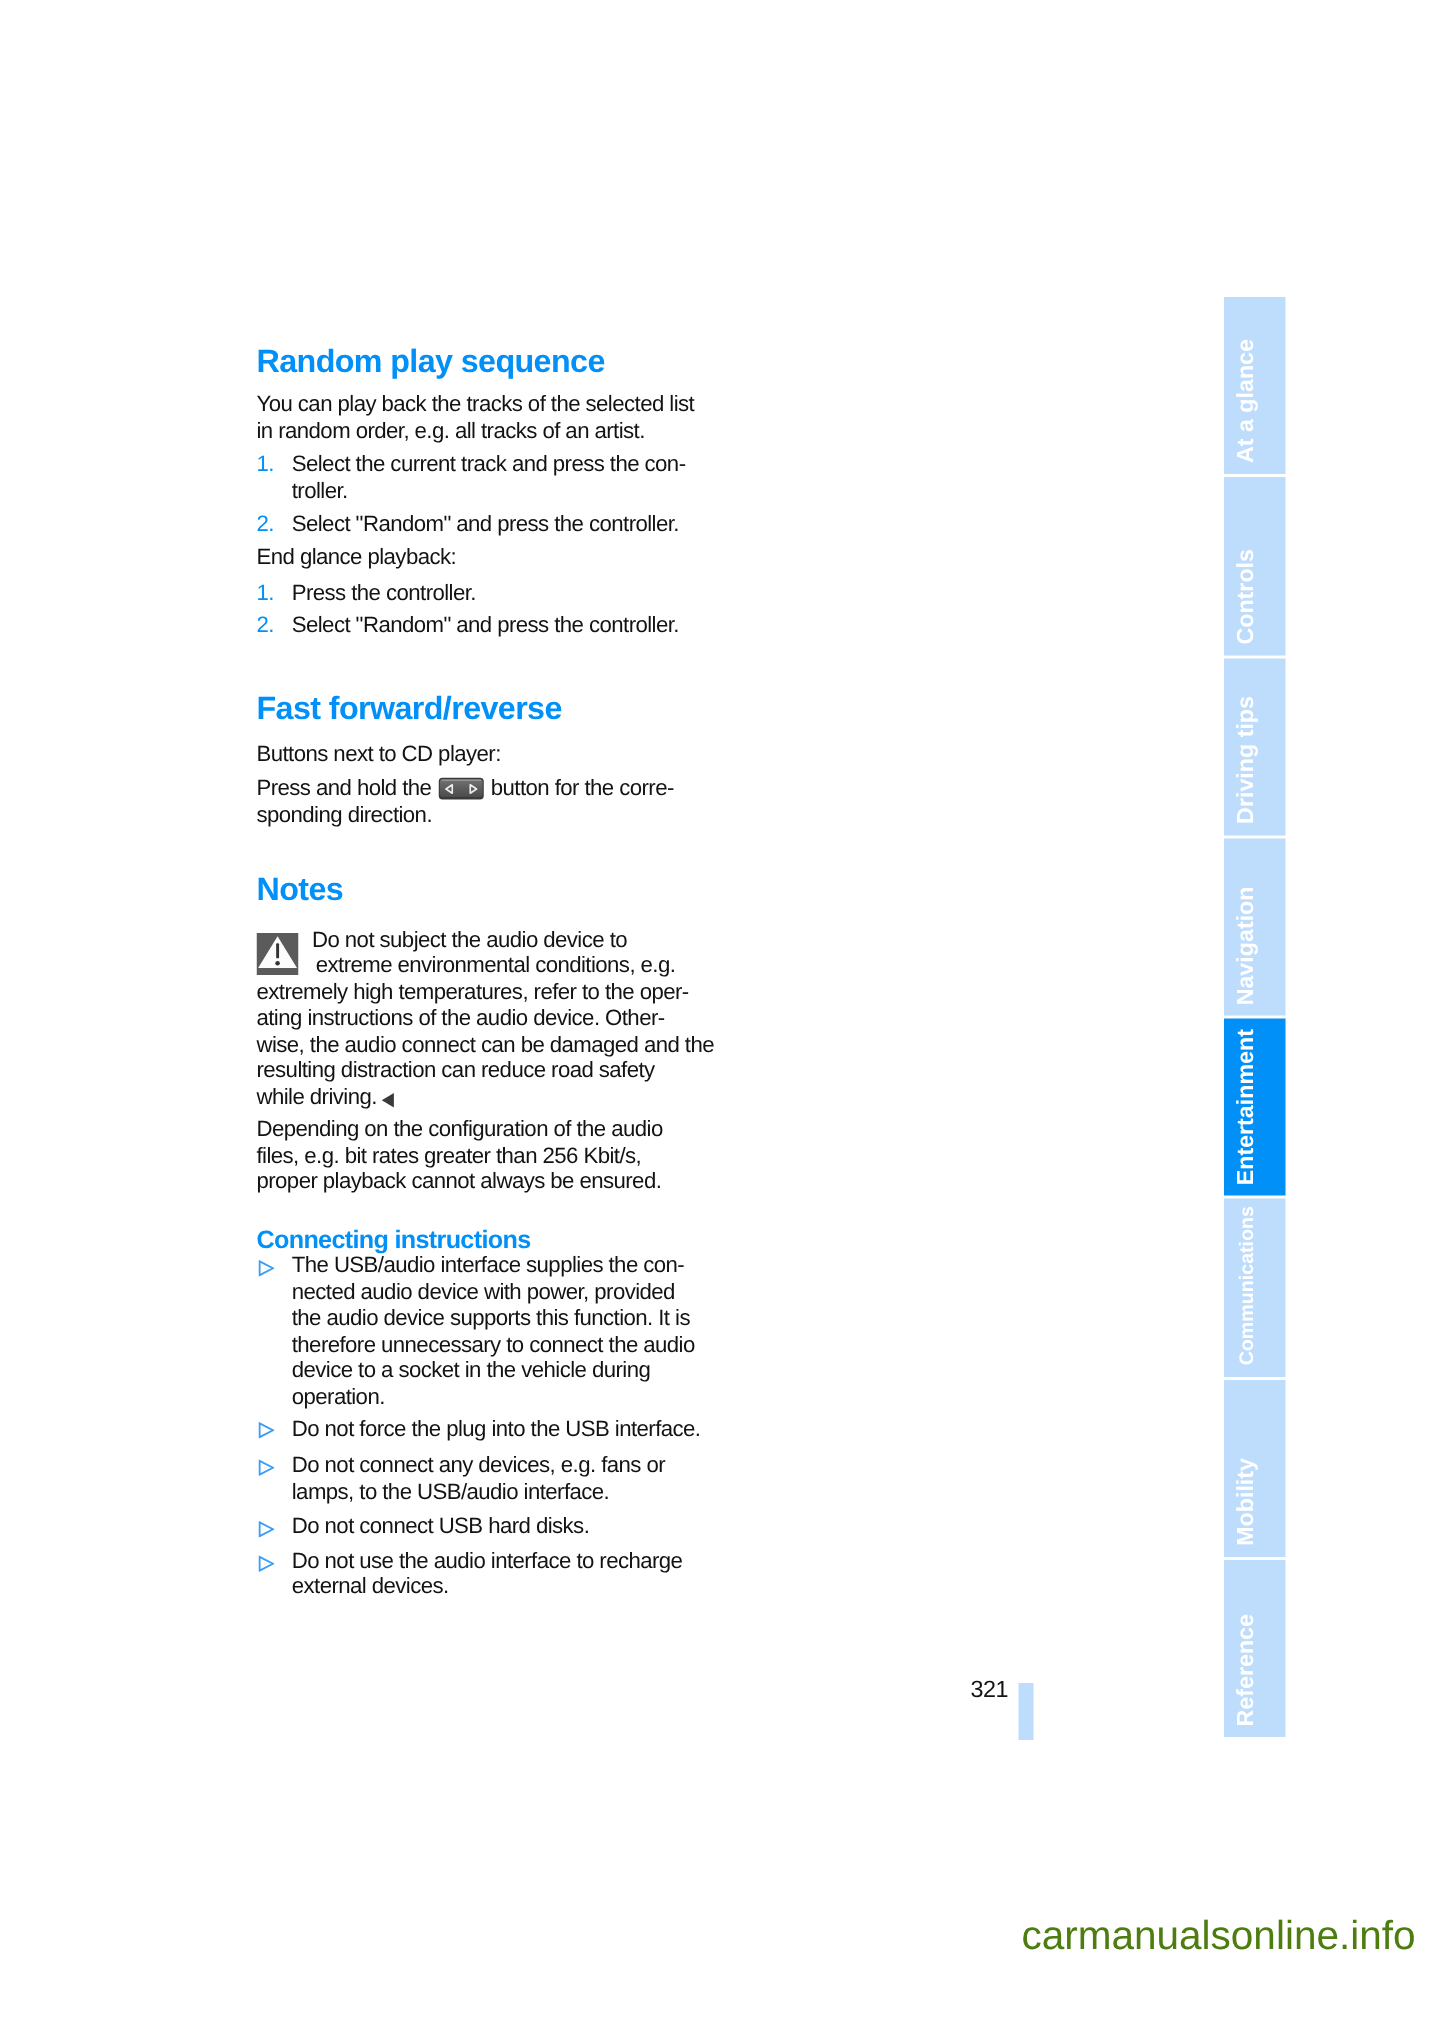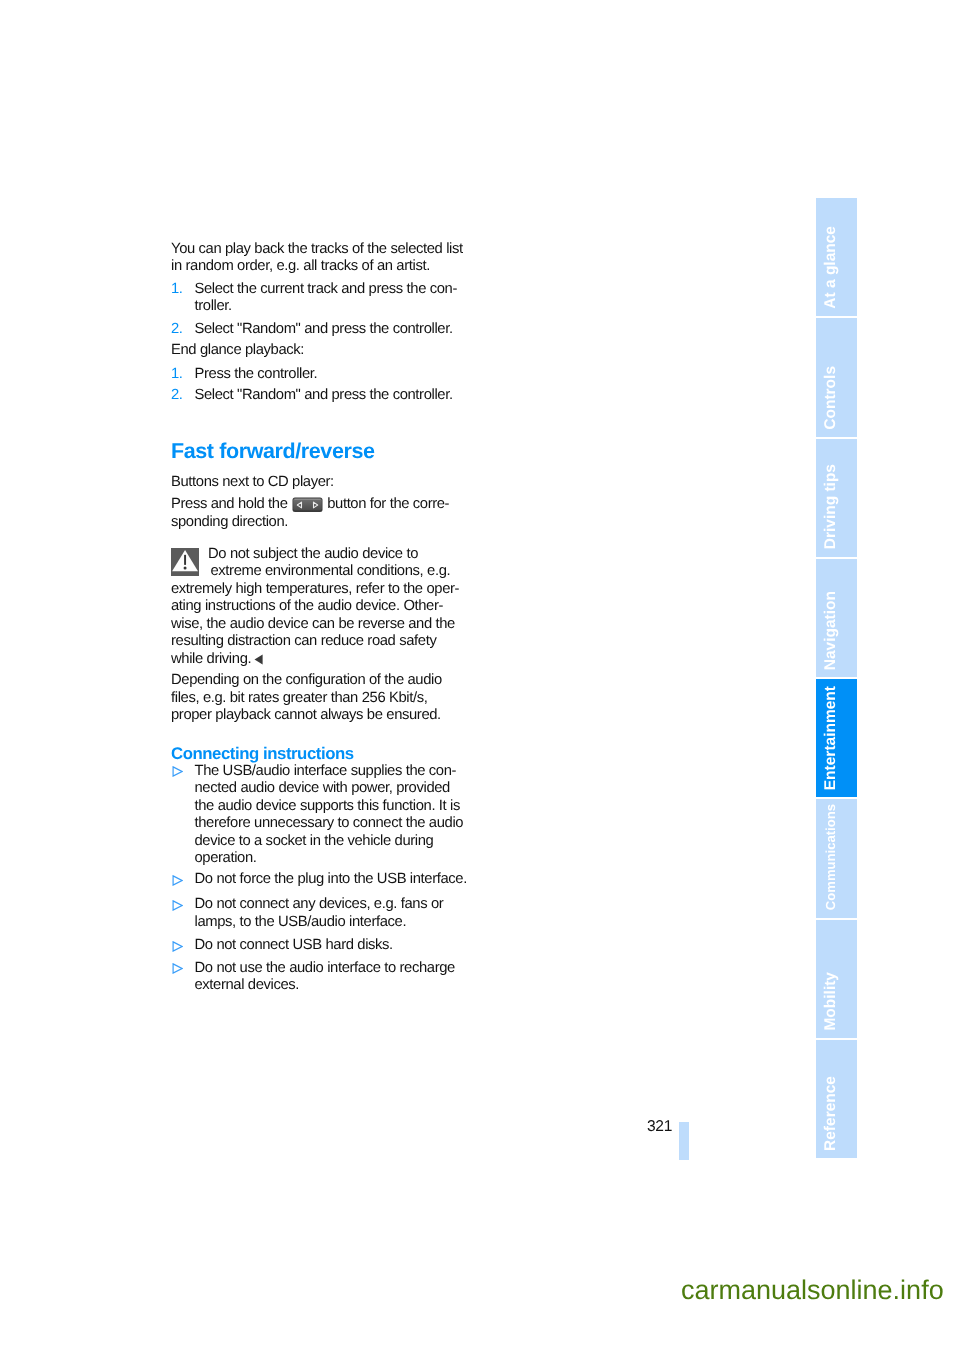--- a/index.html
+++ b/index.html
@@ -57,20 +57,21 @@
       <stop offset="0" stop-color="#737373"></stop>
       <stop offset="0.16" stop-color="#6c6c6c"></stop>
       <stop offset="0.60" stop-color="#5a5a5a"></stop>
       <stop offset="1" stop-color="#4c4c4c"></stop>
     </linearGradient>
   </defs>
 </svg>
 
 <div class="page">
   <div class="content">
+      <h2 class="sec" style="margin-top: 0px;">Random play sequence</h2>
       <div class="blk" style="margin-top: 10.3px;">
         <span class="ln"><span>You can play back the tracks of the selected list</span></span>
         <span class="ln"><span>in random order, e.g. all tracks of an artist.</span></span>
       </div>
       <div class="blk ind" style="margin-top: 4.9px;">
         <span class="ln"><span class="mk">1.</span><span>Select the current track and press the con-</span></span>
         <span class="ln"><span>troller.</span></span>
       </div>
       <div class="blk ind" style="margin-top: 4.9px;">
         <span class="ln"><span class="mk">2.</span><span>Select "Random" and press the controller.</span></span>
@@ -91,32 +92,33 @@
       <div class="blk" style="margin-top: 5.2px;">
         <span class="ln"><span>Press and hold the </span><span class="btnico"><svg width="31" height="16" viewBox="0 0 62 32">
               <rect x="1" y="1" width="60" height="29" rx="5" fill="#3a3a3a"></rect>
               <rect x="2.5" y="2.5" width="57" height="24" rx="4" fill="url(#ffgrad)"></rect>
               <rect x="4.5" y="3.8" width="53" height="1.6" rx="0.8" fill="#949494"></rect>
               <path d="M10.6 16.0 L19.0 10.3 L19.0 21.7 Z" fill="none" stroke="#ececec" stroke-width="2.2" stroke-linejoin="round"></path>
               <path d="M51.4 16.0 L43.0 10.3 L43.0 21.7 Z" fill="none" stroke="#ececec" stroke-width="2.2" stroke-linejoin="round"></path>
             </svg></span><span> button for the corre-</span></span>
         <span class="ln"><span>sponding direction.</span></span>
       </div>
+      <h2 class="sec" style="margin-top: 30px;">Notes</h2>
       <div class="blk" style="position: relative; margin-top: 14.3px;">
         <span class="warnico"><svg width="28" height="28" viewBox="0 0 56 56">
             <rect x="0" y="0" width="56" height="56" fill="#5b5b5b"></rect>
             <path d="M28.1 4.2 L54.0 46.6 L2.2 46.6 Z" fill="#fcfcfc"></path>
             <rect x="26.2" y="13.6" width="3.9" height="20.2" rx="1.3" fill="#333333"></rect>
             <circle cx="28.1" cy="40.2" r="3.0" fill="#333333"></circle>
           </svg></span>
         <span class="ln"><span class="wspacer" style="width:37px"></span><span>Do not subject the audio device to</span></span>
         <span class="ln"><span class="wspacer" style="width:39.5px"></span><span>extreme environmental conditions, e.g.</span></span>
         <span class="ln"><span>extremely high temperatures, refer to the oper-</span></span>
         <span class="ln"><span>ating instructions of the audio device. Other-</span></span>
-        <span class="ln"><span>wise, the audio device can be reverse and the</span></span>
+        <span class="ln"><span>wise, the audio connect can be damaged and the</span></span>
         <span class="ln"><span>resulting distraction can reduce road safety</span></span>
         <span class="ln"><span>while driving.</span><span class="endmark"><svg width="9" height="11" viewBox="0 0 18 22">
               <path d="M17.2 1.2 L17.2 20.8 L1.0 11.0 Z" fill="#3a3a3a"></path>
             </svg></span></span>
       </div>
       <div class="blk" style="margin-top: 4px;">
         <span class="ln"><span>Depending on the configuration of the audio</span></span>
         <span class="ln"><span>files, e.g. bit rates greater than 256 Kbit/s,</span></span>
         <span class="ln"><span>proper playback cannot always be ensured.</span></span>
       </div>

